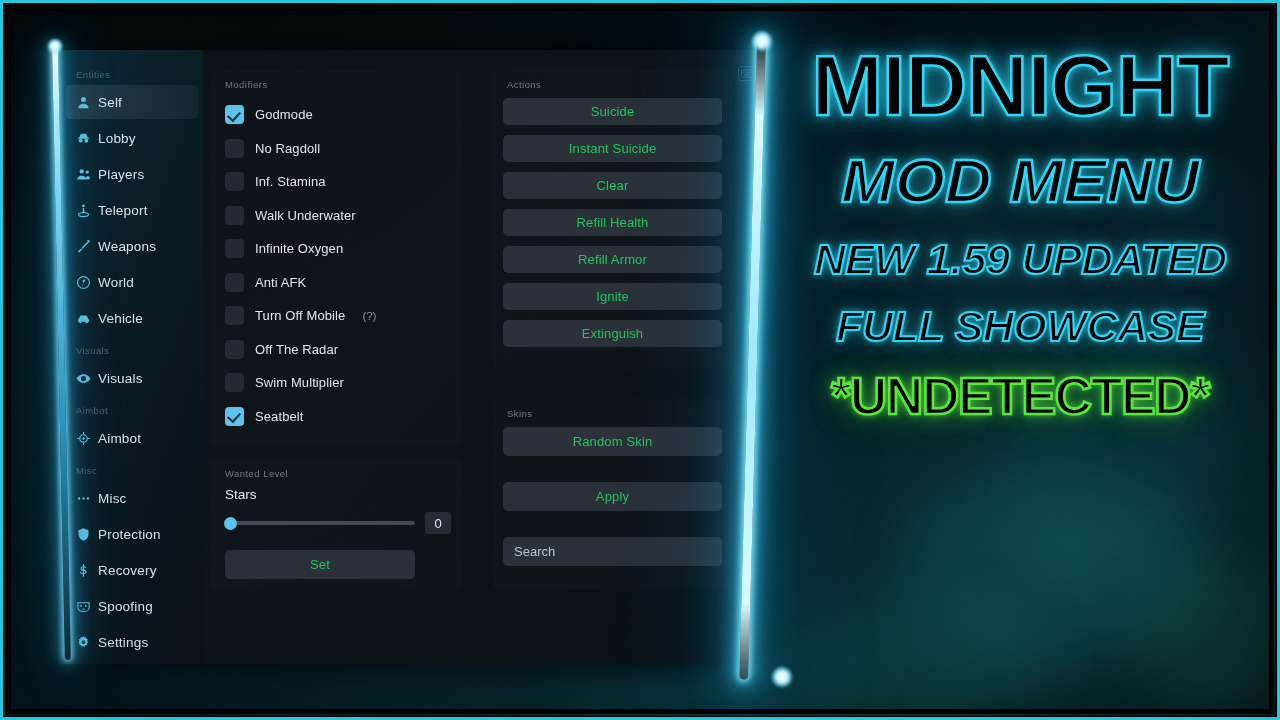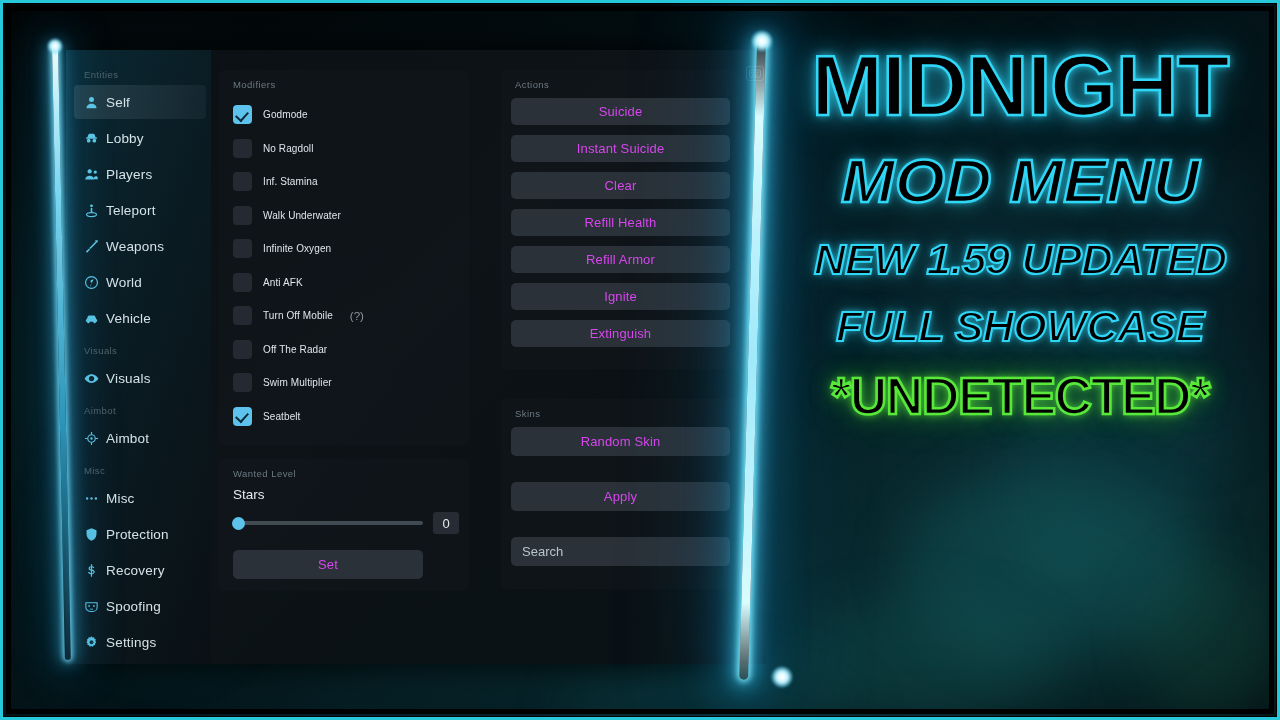--- a/index.html
+++ b/index.html
@@ -63,21 +63,21 @@
     position:absolute; z-index:26; width:22px; height:22px; border-radius:50%;
     background:radial-gradient(circle,#ffffff 10%, #bdf3ff 38%, rgba(70,205,245,.35) 66%, rgba(0,0,0,0) 72%);
     filter:blur(1px);
   }
   .cap-a{left:751px;top:30px;}
   .cap-b{left:771px;top:666px;}
   .cap-c{left:47px;top:38px;width:16px;height:16px;}
 
   
   #menu {
-    position:absolute; left:66px; top:50px; width:700px; height:614px;
+    position:absolute; left:58px; top:50px; width:700px; height:614px;
     z-index:20;
     background:linear-gradient(135deg, rgba(11,16,20,.97) 0%, rgba(13,19,23,.97) 45%, rgba(9,16,19,.97) 100%);
     display:flex;
     overflow:hidden;
     box-shadow:0 0 30px rgba(0,0,0,.8);
   }
 
   
   #sidebar {
     width:145px; flex:0 0 145px; padding:10px 0 0 0;
@@ -115,38 +115,38 @@
   .chk {
     width:19px; height:19px; flex:0 0 19px; border-radius:4px;
     background:#242a31; position:relative;
   }
   .chk.on { background:#5dc3ec; }
   .chk.on::after{
     content:""; position:absolute; left:5px; top:3.5px;
     width:6px; height:10px; border:2px solid #0e2a38; border-top:0; border-left:0;
     transform:rotate(42deg);
   }
-  .chk-lbl { color:#dde6eb; font-size:10px; letter-spacing:.1px; }
+  .chk-lbl { color:#dde6eb; font-size:13px; letter-spacing:.1px; }
   .chk-hint { color:#8b979e; font-size:11.5px; margin-left:6px; }
 
   
   .slider-title { color:#e3ebef; font-size:13.5px; margin:4px 0 10px 4px; }
   .slider-row { display:flex; align-items:center; gap:10px; padding-left:4px; }
   .track { flex:1; height:4px; border-radius:3px; background:#424b52; position:relative; }
   .knob { position:absolute; left:-1px; top:-4.5px; width:13px; height:13px; border-radius:50%; background:#5dc3ec; }
   .sld-val {
     width:26px; height:22px; border-radius:3px; background:#262c33;
     color:#e4ecf0; font-size:13px; display:flex; align-items:center; justify-content:center;
   }
 
   
   .btn {
     display:block; width:100%; height:27px; margin-bottom:10px;
     background:#2a3138; border:none; border-radius:5px;
-    color:#d946ef; font-size:13px; font-family:inherit;
+    color:#22c55e; font-size:13px; font-family:inherit;
     cursor:pointer; letter-spacing:.15px;
   }
   .btn.wide { height:29px; }
   .btn-set { width:190px; height:29px; margin:16px 0 0 4px; }
 
   .input {
     display:block; width:100%; height:29px; margin-bottom:11px;
     background:#2a3138; border:none; border-radius:5px;
     color:#b9c4cb; font-size:13px; font-family:inherit;
     padding:0 11px; outline:none;

